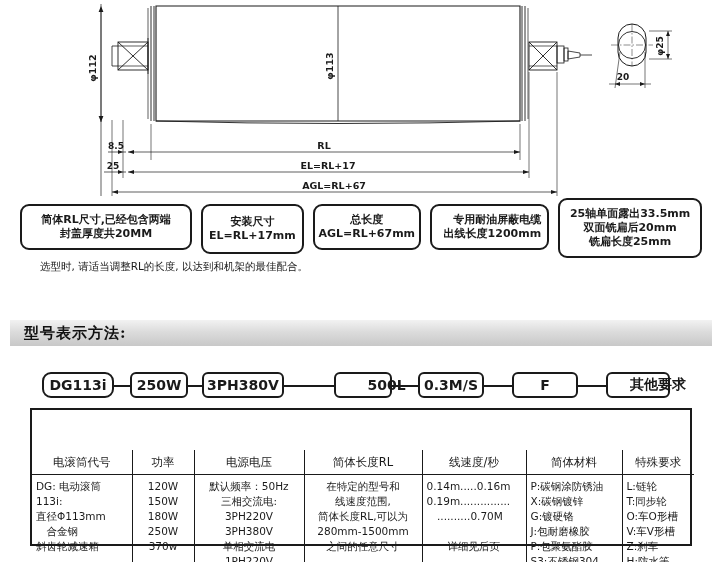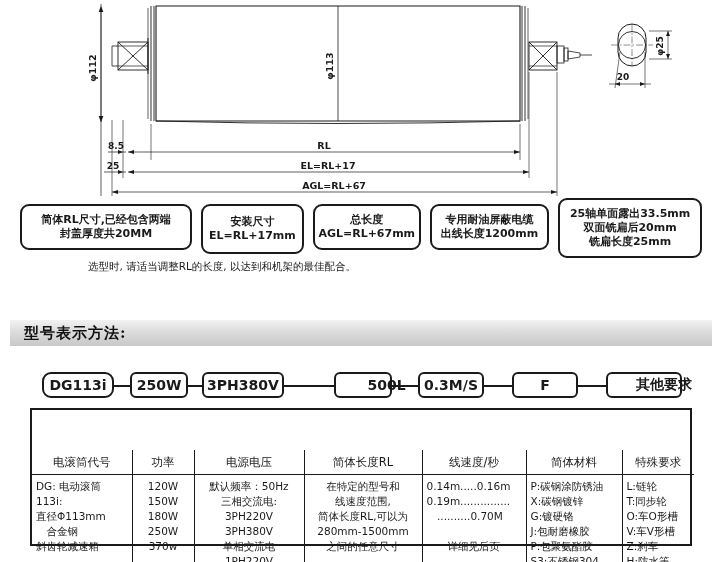--- a/index.html
+++ b/index.html
@@ -28,30 +28,30 @@
     text-align:center;
     font-size:11px;line-height:1.25;
     padding:4px 6px;box-sizing:border-box;
     font-family:"DejaVu Sans","Liberation Sans",sans-serif;
     font-weight:bold;
   }
   .spec-box .ln{white-space:nowrap;display:block;}
   #spec-box-1{width:182px;height:46px;}
   #spec-box-2{width:104px;height:50px;}
   #spec-box-3{width:108px;height:46px;}
-  #spec-box-4{width:126px;height:46px;}
+  #spec-box-4{width:126px;height:46px;align-items:flex-end;}
   #spec-box-5{width:152px;height:60px;margin-top:-6px;}
 
   
   #note{
     position:absolute;left:0;top:258px;width:722px;
     font-size:10.5px;line-height:1.55;color:#1a1a1a;
   }
   #note .note-line-1{padding-left:36px;white-space:nowrap;}
-  #note .note-line-2{padding-left:72px;white-space:nowrap;margin-left:16px;}
+  #note .note-line-2{padding-left:40px;white-space:nowrap;}
 
   
   #section-header{
     position:absolute;left:10px;top:320px;width:702px;height:26px;
     background:linear-gradient(to bottom,#f2f2f2 0%,#dcdcdc 45%,#c8c8c8 100%);
     display:flex;align-items:center;
   }
   #section-header .title{
     font-size:15px;font-weight:bold;letter-spacing:1px;
     padding-left:14px;color:#111;
@@ -265,21 +265,21 @@
   <div class="mc-item" id="mc-4" style="left:418px;width:66px;">
     <span>0.3M/S</span>
   </div>
   <div class="mc-link" style="left:484px;width:28px;"></div>
 
   <div class="mc-item" id="mc-5" style="left:512px;width:66px;">
     <span>F</span>
   </div>
   <div class="mc-link" style="left:578px;width:28px;"></div>
 
-  <div class="mc-item" id="mc-6" style="left:606px;width:76px;padding-left:40px;">
+  <div class="mc-item" id="mc-6" style="left:606px;width:64px;padding-left:40px;">
     <span>其他要求</span>
   </div>
 </div>
 
 <div id="spec-table">
   <table>
     <colgroup>
       <col style="width:100px;">
       <col style="width:62px;">
       <col style="width:110px;">

